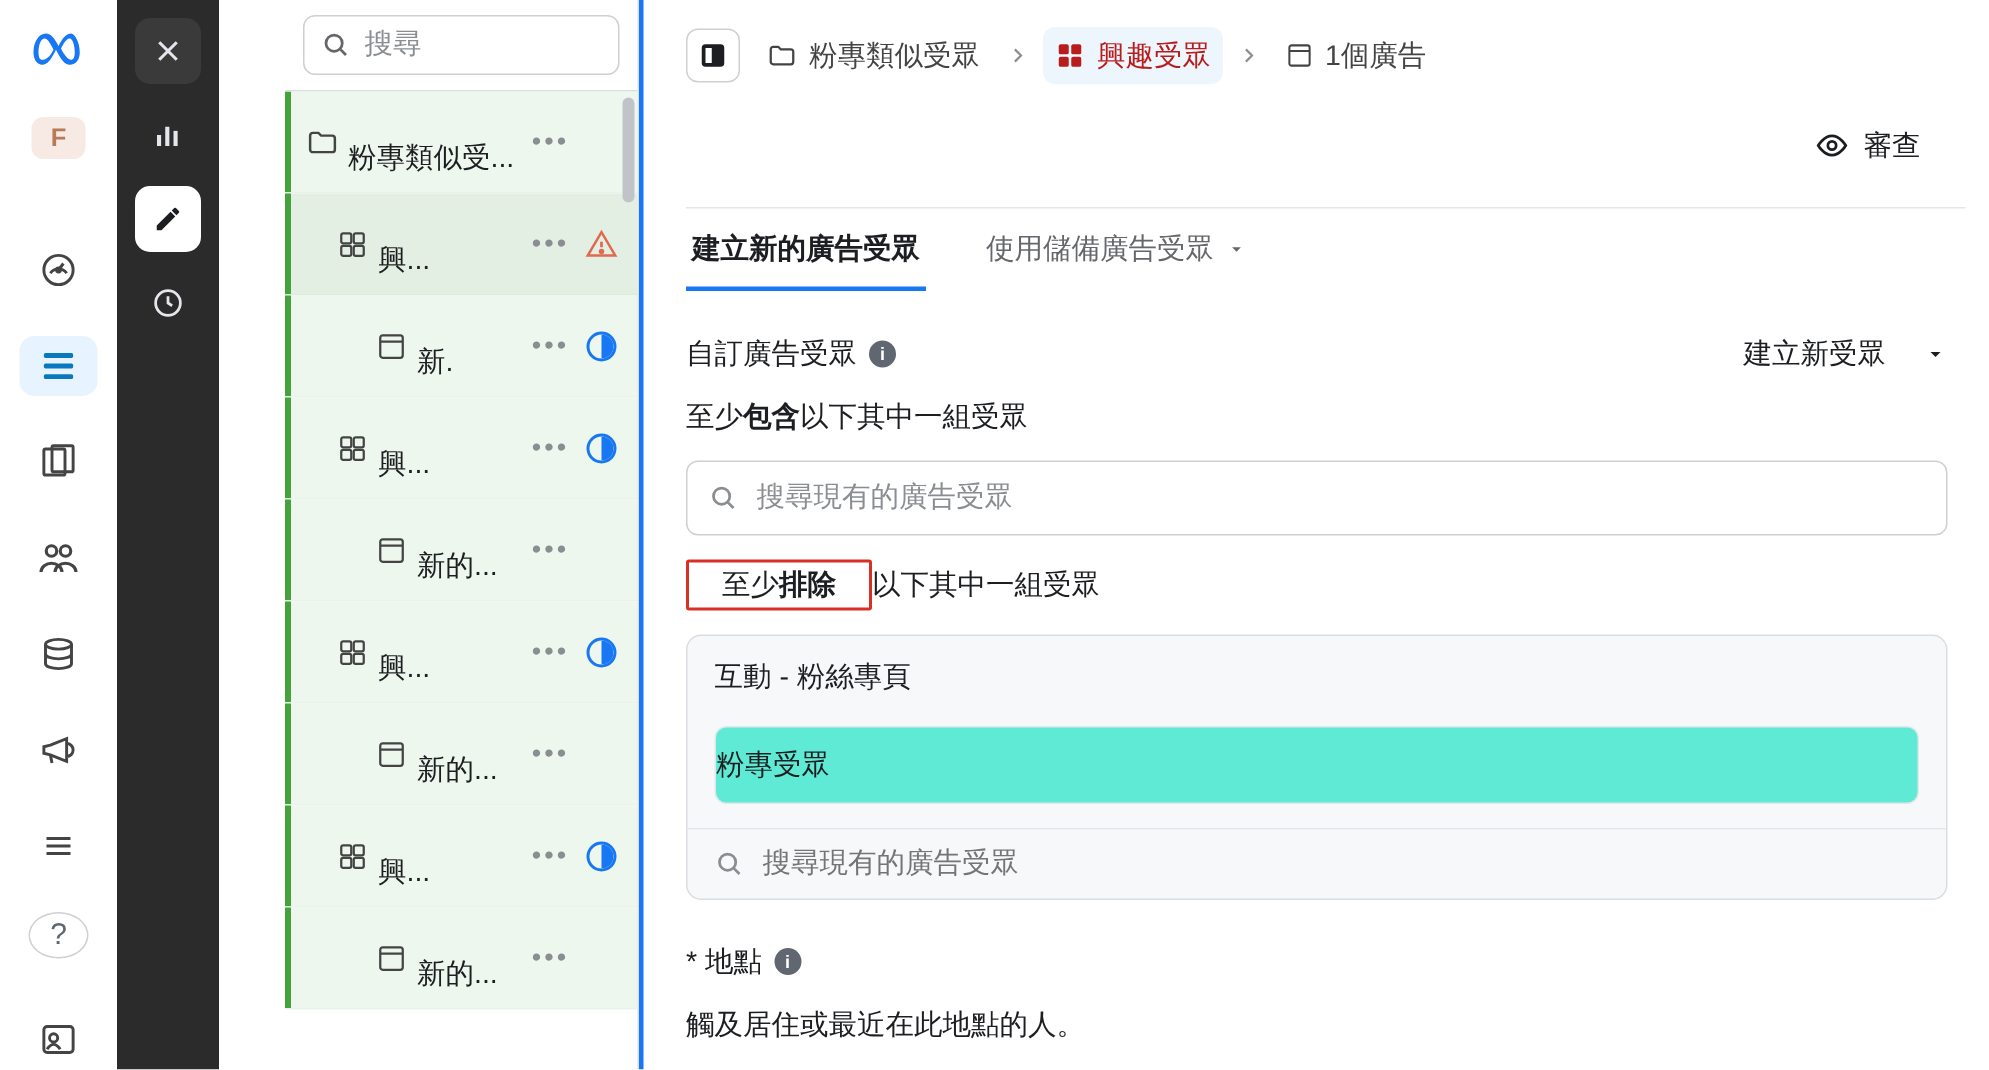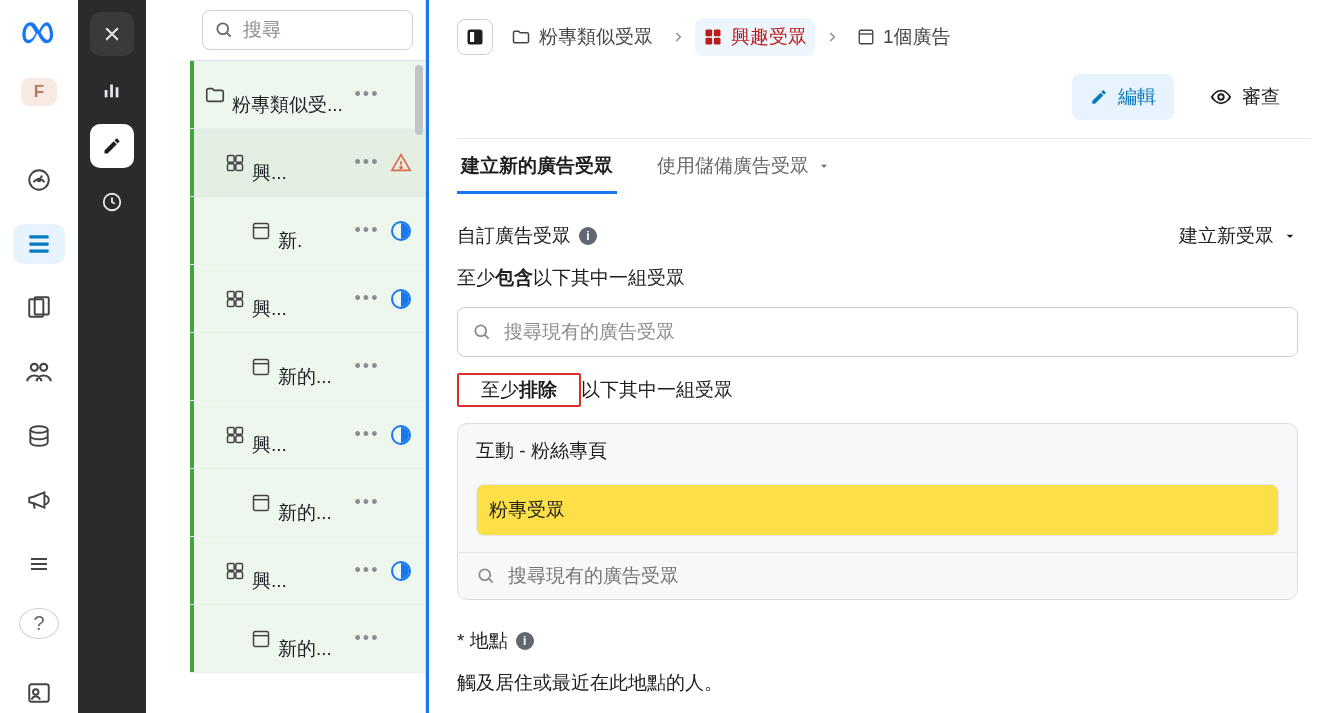--- a/index.html
+++ b/index.html
@@ -71,33 +71,33 @@
 .tabs { display: flex; gap: 36px; padding: 0 28px; border-bottom: 1px solid transparent; }
 .tab { padding: 14px 4px 12px 4px; font-size: 19px; color: #1c1e21; cursor: pointer; border-bottom: 3px solid transparent; }
 .tab.active { font-weight: 700; border-bottom-color: #1877f2; }
 .tab.secondary { color: #65676b; display: inline-flex; align-items: center; gap: 8px; }
 
 .form-area { padding: 28px; display: flex; flex-direction: column; gap: 16px; }
 .row-between { display: flex; justify-content: space-between; align-items: center; }
 .lbl { font-size: 19px; color: #1c1e21; display: inline-flex; align-items: center; gap: 8px; }
 .lbl strong { font-weight: 400; }
 .info-dot { width: 18px; height: 18px; border-radius: 50%; background: #606770; color: #fff; display: inline-flex; align-items: center; justify-content: center; font-size: 12px; font-weight: 700; }
-.link-like { display: inline-flex; align-items: center; gap: 8px; font-size: 19px; color: #1c1e21; cursor: pointer; }
+.link-like { display: inline-flex; align-items: center; gap: 25px; font-size: 19px; color: #1c1e21; cursor: pointer; }
 
 .text-line { font-size: 19px; color: #1c1e21; }
 
 .search-field { position: relative; border: 1px solid #ced0d4; border-radius: 8px; height: 50px; display: flex; align-items: center; padding: 0 14px; gap: 12px; color: #8a8d91; font-size: 19px; background: #fff; }
 .search-field input { border: none; outline: none; flex: 1; font-size: 19px; color: #1c1e21; background: transparent; }
 .search-field input::placeholder { color: #8a8d91; }
 
 .redbox { border: 2px solid #d93025; padding: 2px 22px; display: inline-block; border-radius: 2px; }
 
 .exclude-box { border: 1px solid #dadde1; border-radius: 10px; background: #f7f8fa; overflow: hidden; }
 .exclude-box .ex-head { padding: 14px 18px; font-size: 19px; color: #1c1e21; }
-.chip { margin: 6px 18px 16px 18px; background: #fde047; border: 1px solid #e4e6eb; border-radius: 8px; padding: 12px 12px; font-size: 19px; color: #1c1e21; }
+.chip { margin: 6px 18px 16px 18px; background: #5eead4; border: 1px solid #e4e6eb; border-radius: 8px; padding: 12px 0; font-size: 19px; color: #1c1e21; }
 .exclude-box .ex-search { border-top: 1px solid #e4e6eb; display: flex; align-items: center; gap: 12px; padding: 12px 18px; color: #8a8d91; font-size: 19px; }
 .exclude-box .ex-search input { border: none; outline: none; flex: 1; font-size: 19px; background: transparent; }
 
 svg { display: block; }
 </style>
 </head>
 <body>
 
 <div class="app">
 
@@ -390,26 +390,20 @@
         <span class="crumb">
           <svg width="18" height="18" viewBox="0 0 24 24" fill="none" stroke="currentColor" stroke-width="1.8">
               <rect x="3" y="3" width="18" height="18" rx="2"></rect>
               <path d="M3 8h18"></path>
             </svg>
           <span>1個廣告</span>
         </span>
       </div>
 
       <div class="top-actions">
-        <div class="btn primary">
-          <svg width="18" height="18" viewBox="0 0 24 24" fill="currentColor">
-              <path d="M3 17.25V21h3.75L17.8 9.94l-3.75-3.75L3 17.25zM20.7 7.04a1 1 0 0 0 0-1.41l-2.34-2.34a1 1 0 0 0-1.41 0L15 5.24l3.75 3.75 1.95-1.95z"></path>
-            </svg>
-          <span>編輯</span>
-        </div>
         <div class="btn">
           <svg width="22" height="22" viewBox="0 0 24 24" fill="none" stroke="currentColor" stroke-width="2">
               <path d="M2 12s4-7 10-7 10 7 10 7-4 7-10 7S2 12 2 12z"></path>
               <circle cx="12" cy="12" r="3"></circle>
             </svg>
           <span>審查</span>
         </div>
       </div>
 
       <div style="height:1px;background:#e4e6eb;margin:0 16px 0 28px"></div>

